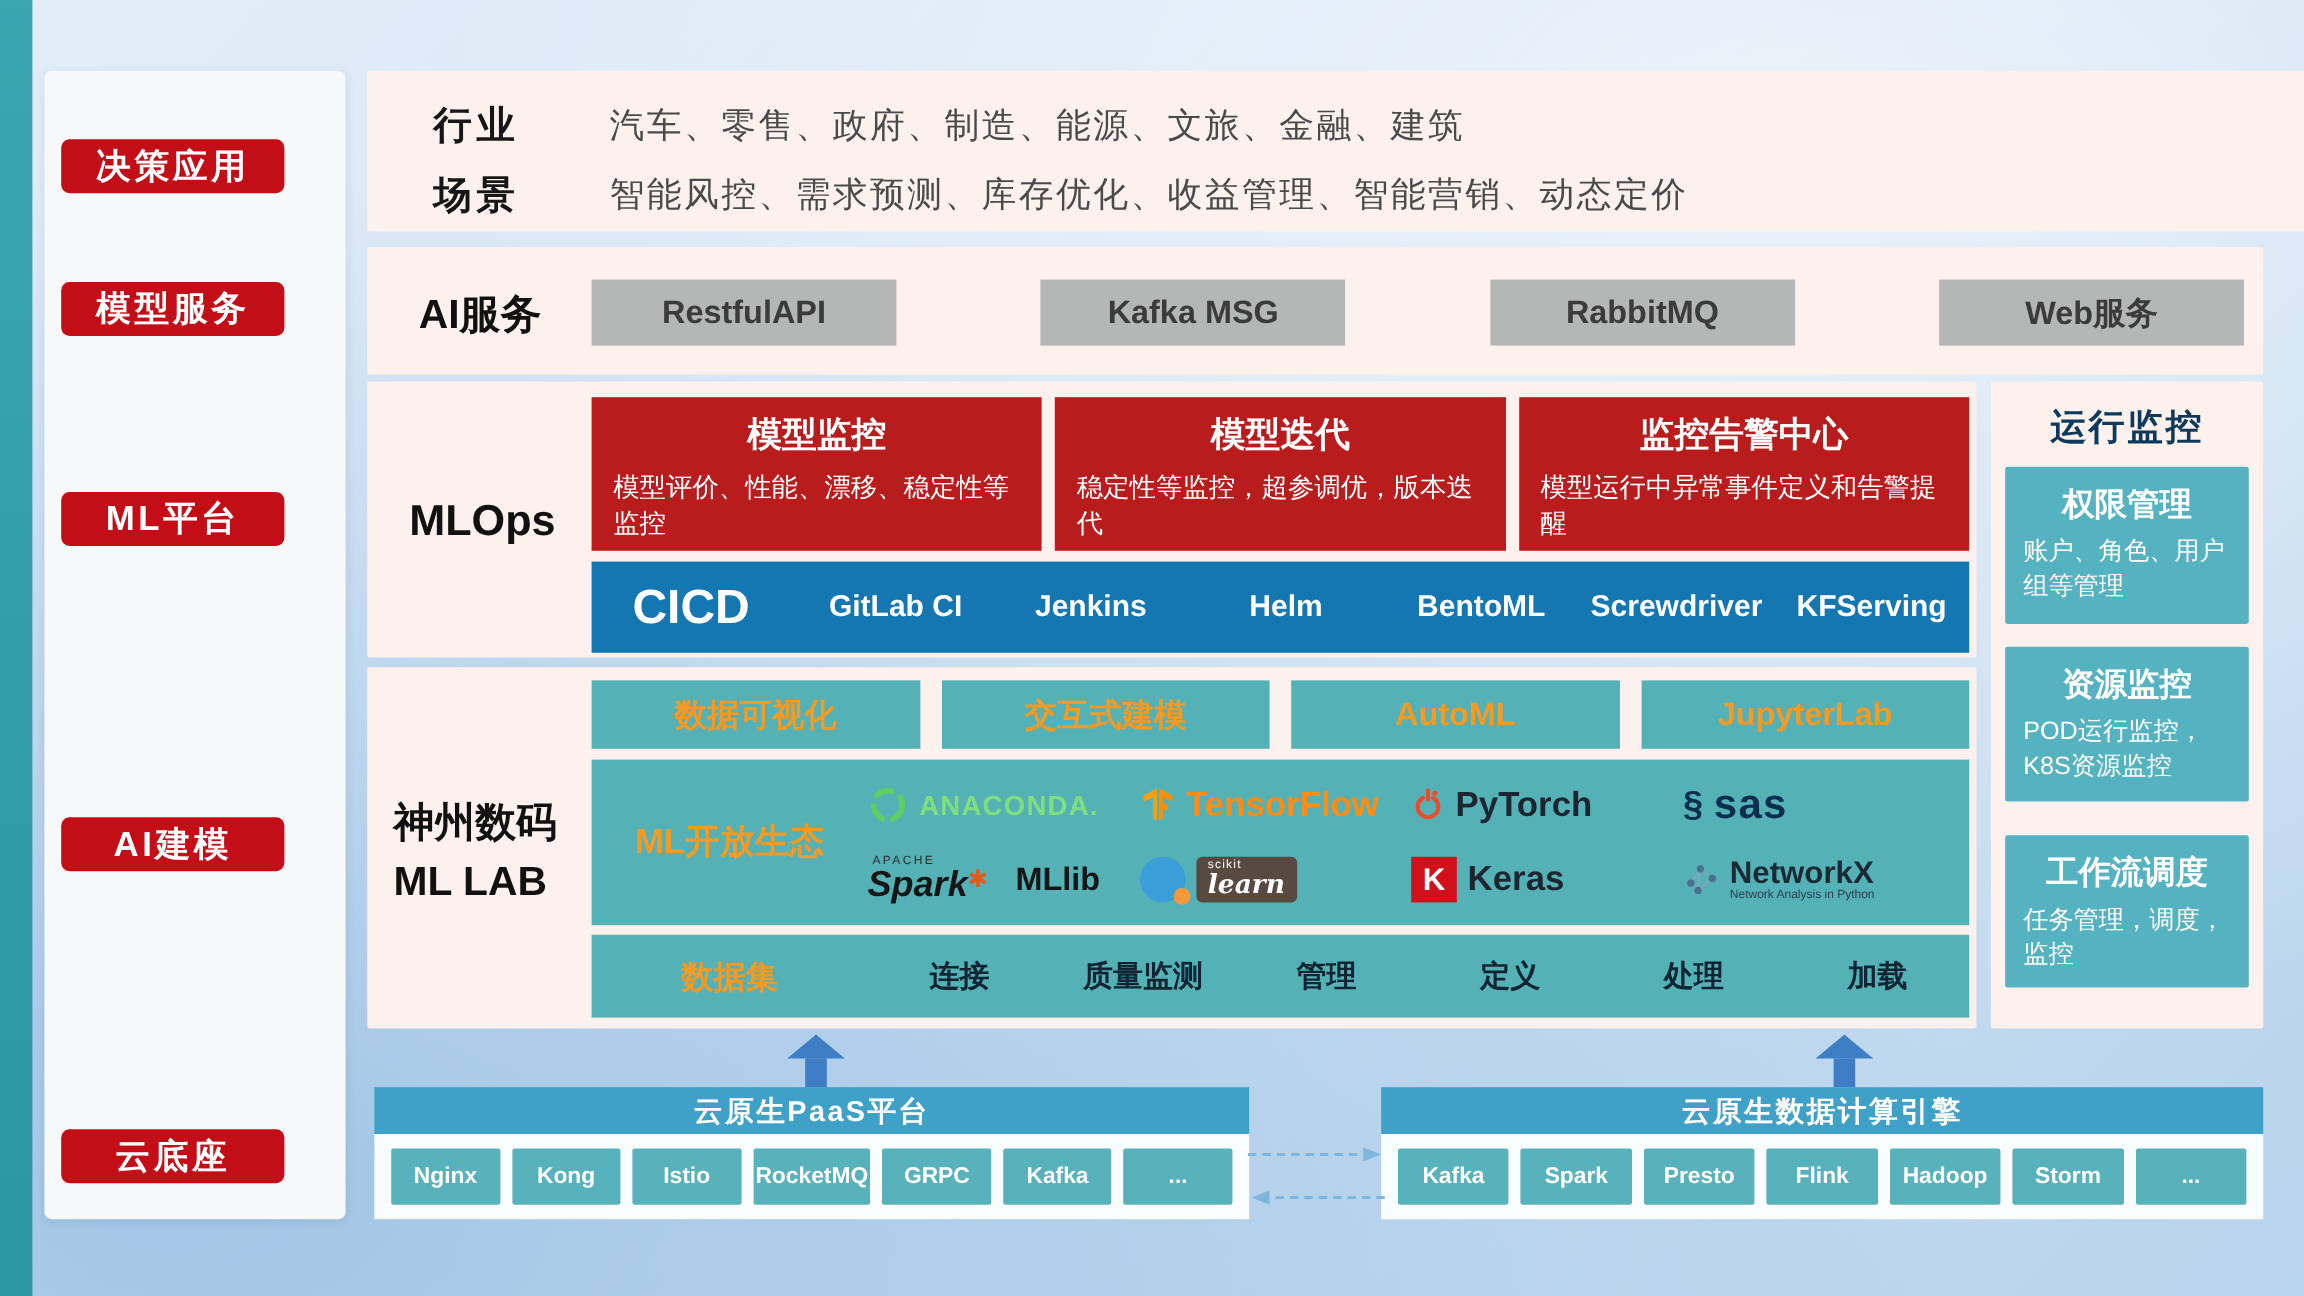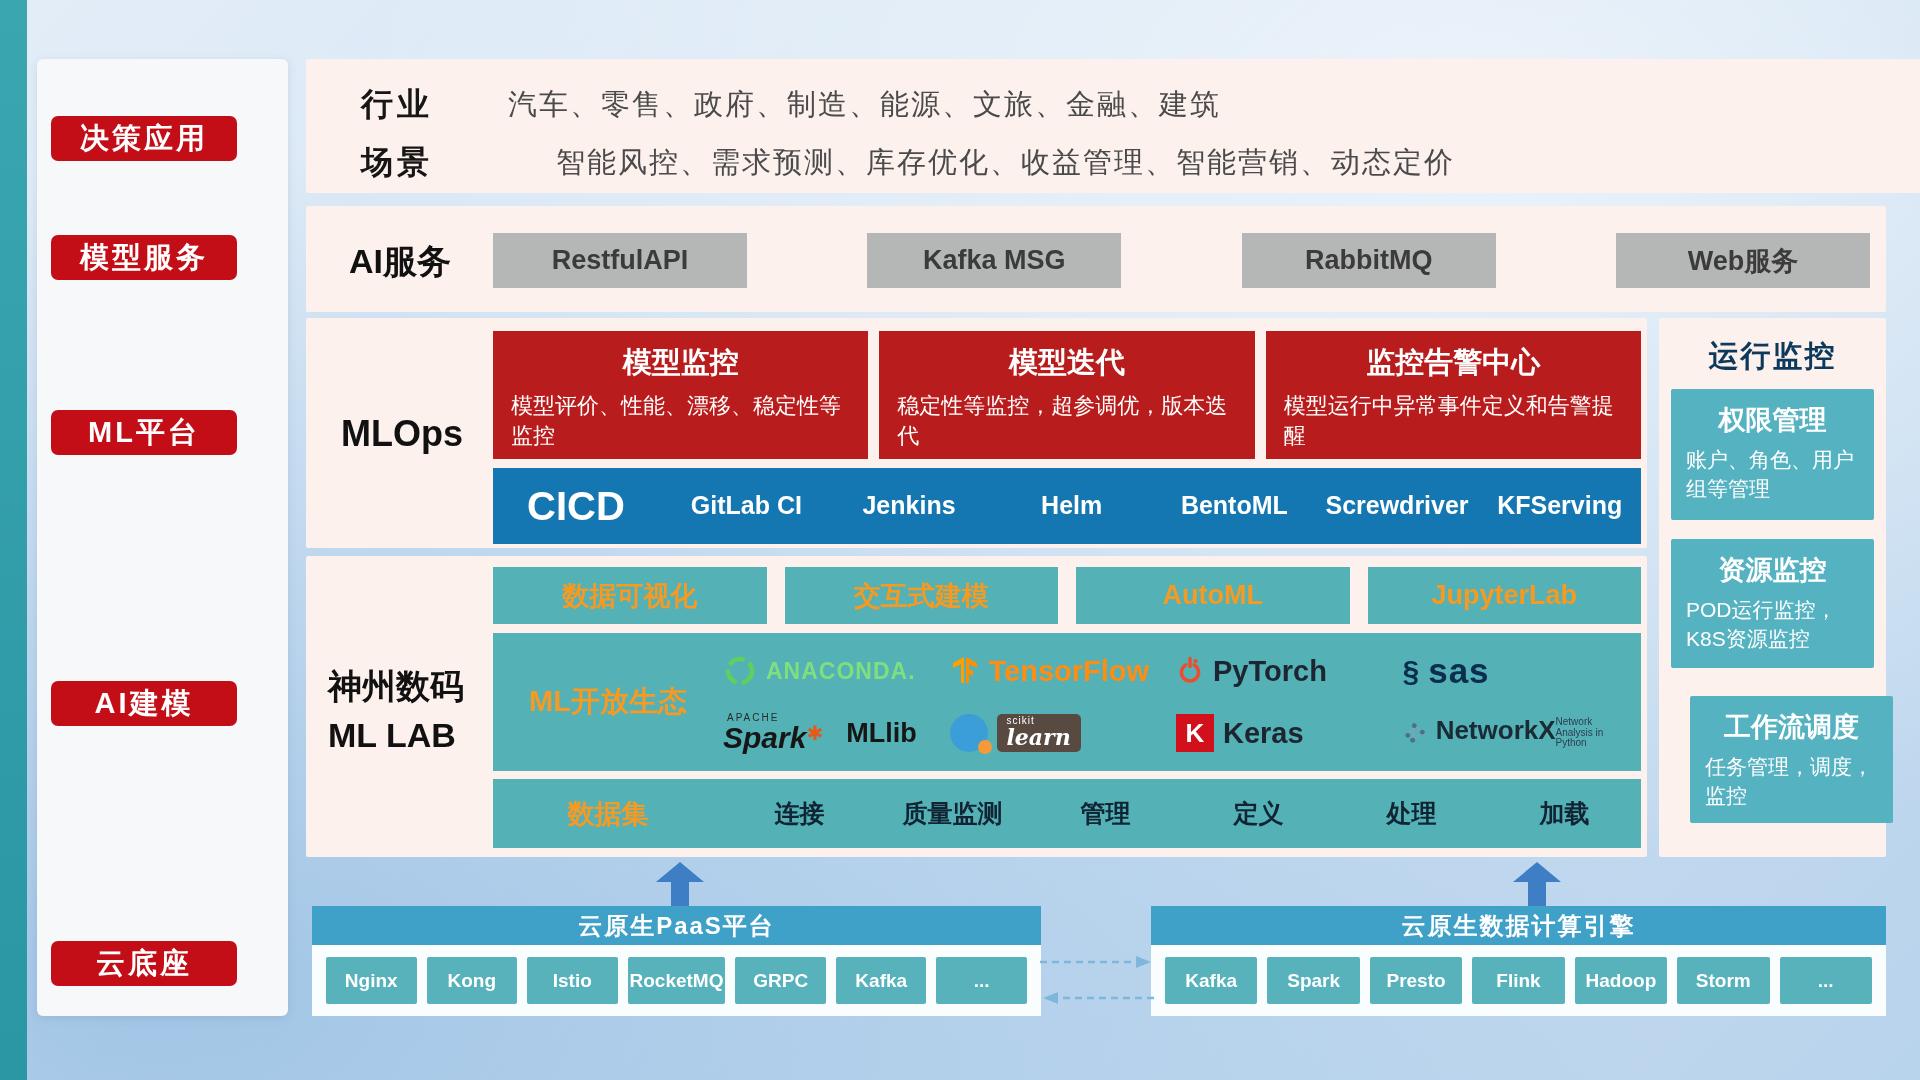--- a/index.html
+++ b/index.html
@@ -31,21 +31,21 @@
   
   .panel { position:absolute; background:#fdf1ee; border-radius:2px; }
   .p-industry { left:306px; top:59px;  width:1812px; height:134px; }
   .p-ai       { left:306px; top:206px; width:1580px; height:106px; }
   .p-mlops    { left:306px; top:318px; width:1341px; height:230px; }
   .p-monitor  { left:1659px; top:318px; width:227px; height:539px; }
   .p-mllab    { left:306px; top:556px; width:1341px; height:301px; }
 
   
   .ind-row { position:absolute; left:55px; display:flex; align-items:center; }
-  .ind-row.r1 { top:24px; } .ind-row.r2 { top:82px;gap:48px; }
+  .ind-row.r1 { top:24px; } .ind-row.r2 { top:82px; }
   .ind-label { width:147px; font-size:32px; font-weight:700; color:#161616; letter-spacing:4px; }
   .ind-text { font-size:29px; color:#4a4a4a; letter-spacing:2px; }
 
   
   .ai-label { position:absolute; left:43px; top:33px; font-size:34px; font-weight:700; color:#111; }
   .ai-btn-row { position:absolute; left:187px; top:27px; width:1377px; height:55px;
     display:flex; justify-content:space-between; }
   .gray-btn { width:254px; height:55px; background:#b5b6b6; color:#3b3b3b;
     font-size:27px; font-weight:700; display:flex; align-items:center; justify-content:center; }
 
@@ -61,21 +61,21 @@
   .cicd-label { font-size:40px; font-weight:700; margin-left:34px; width:138px; }
   .cicd-tools { flex:1; display:flex; align-items:center; }
   .cicd-tool { flex:1; text-align:center; font-size:25px; font-weight:700; line-height:1.1; }
 
   
   .mon-title { position:absolute; top:18px; width:100%; text-align:center;
     font-size:30px; font-weight:700; color:#0d3a5c; letter-spacing:2px; }
   .mon-card { position:absolute; left:12px; width:203px; background:#55b2c1;
     color:#fff; border-radius:2px; }
   .mon-card.m1 { top:71px; height:131px; } .mon-card.m2 { top:221px; height:129px; }
-  .mon-card.m3 { top:378px; height:127px;margin-left:19px; }
+  .mon-card.m3 { top:378px; height:127px; }
   .mon-card .mc-title { text-align:center; font-size:27px; font-weight:700; margin:13px 0 7px; }
   .mon-card .mc-desc { font-size:21px; line-height:1.4; padding:0 15px; }
 
   
   .lab-label { position:absolute; left:22px; top:106px; width:165px;
     font-size:34px; font-weight:700; color:#111; line-height:1.45; }
   .lab-tools { position:absolute; left:187px; top:11px; width:1148px; height:57px;
     display:flex; gap:18px; }
   .teal-btn { flex:1; background:#54b1b6; color:#f59a23; font-size:27px; font-weight:700;
     display:flex; align-items:center; justify-content:center; }
@@ -101,21 +101,21 @@
     position:relative; flex:0 0 auto; }
   .skl-circle::after { content:""; position:absolute; right:-4px; bottom:-2px;
     width:14px; height:14px; border-radius:50%; background:#f89939; }
   .skl-badge { background:#584a41; border-radius:5px; padding:2px 10px 4px;
     display:flex; flex-direction:column; line-height:1; }
   .skl-top { font-size:10px; color:#fff; letter-spacing:1px; }
   .skl-learn { font-size:22px; font-weight:700; color:#ffffff; font-style:italic;
     font-family:"DejaVu Serif", serif; }
   .keras-k { width:38px; height:38px; background:#d2101c; color:#fff; font-size:26px;
     font-weight:700; display:flex; align-items:center; justify-content:center; flex:0 0 auto; }
-  .nx-block { display:flex; flex-direction:row; line-height:1.05; }
+  .nx-block { display:flex; flex-direction:column; line-height:1.05; }
   .nx-name { font-size:26px; font-weight:700; color:#1b2b36; }
   .nx-sub { font-size:10px; color:#2c3e50; }
 
   .data-row { position:absolute; left:187px; top:223px; width:1148px; height:69px;
     background:#54b1b6; display:flex; align-items:center; }
   .data-label { width:230px; text-align:center; color:#f59a23; font-size:27px; font-weight:700; }
   .data-item { flex:1; text-align:center; color:#102433; font-size:25px; font-weight:600; }
 
   
   .up-arrow { position:absolute; width:48px; }

